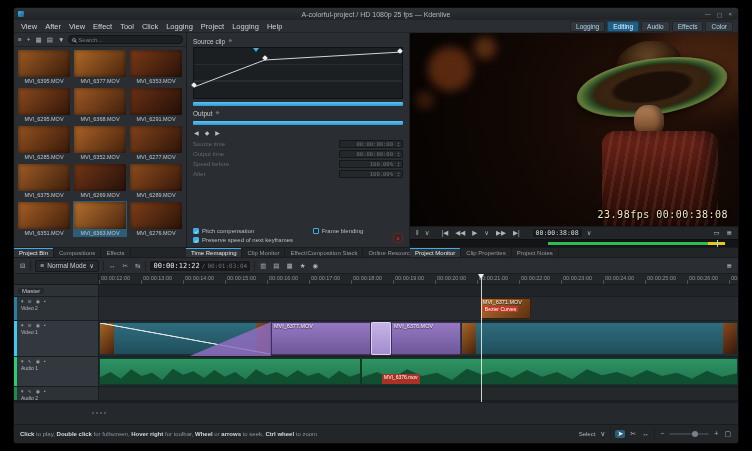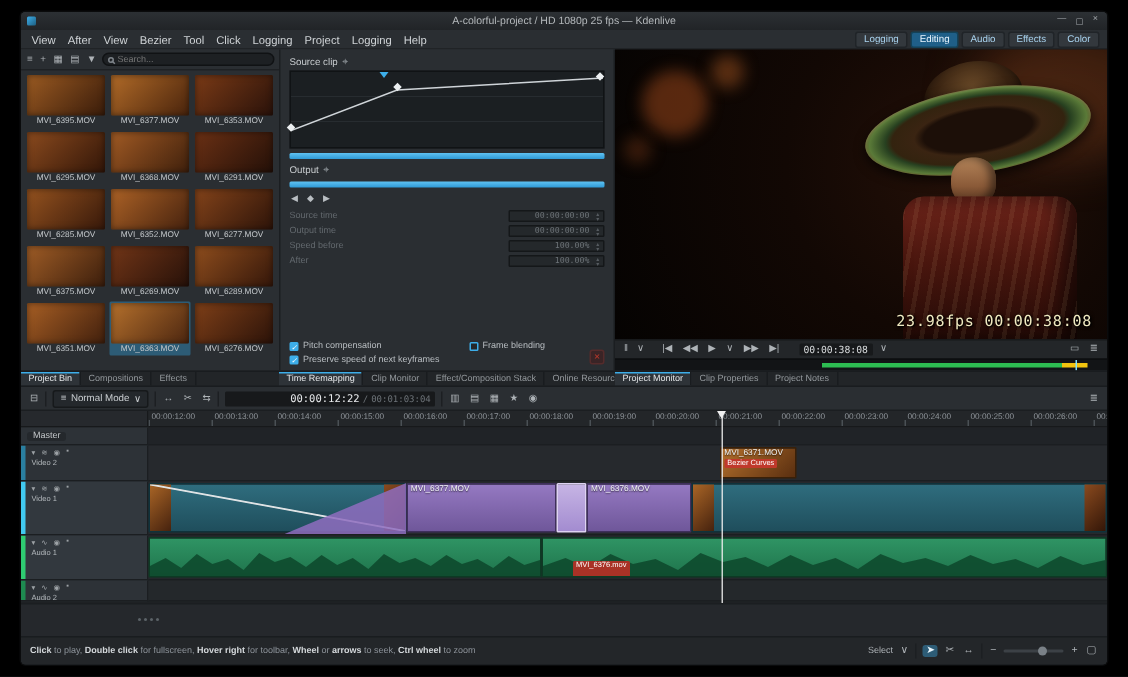--- a/index.html
+++ b/index.html
@@ -135,21 +135,21 @@
   .tab.active { background:#2e3338; color:#e4e7e9; box-shadow:inset 0 1px 0 #3daee9; }
 
   
   .tl-toolbar { position:absolute; left:0; top:250px; right:0; height:16px; background:#2a2e32;
     display:flex; align-items:center; gap:4px; padding:0 5px; border-bottom:1px solid #1b1e21; }
   .vsep { width:1px; height:10px; background:#1c1f22; }
   .mode-dd { display:flex; align-items:center; gap:3px; background:#24282c; border:1px solid #16191b;
     border-radius:2px; font-size:6.5px; color:#c9cdd0; padding:1px 4px; }
   .tl-tc { display:flex; align-items:baseline; gap:2px; background:#17191b; border-radius:1px;
     padding:1px 3px; font-size:7px; }
-  .tl-tc .cur { color:#e8eaec;margin-left:40px; } .tl-tc .tot { color:#6d7378; font-size:6px; }
+  .tl-tc .cur { color:#e8eaec; } .tl-tc .tot { color:#6d7378; font-size:6px; }
   .tb-group { display:flex; gap:5px; align-items:center; }
   .push { margin-left:auto; }
 
   
   .ruler { position:absolute; left:85px; top:266px; right:0; height:11px; background:#232629;
     border-bottom:1px solid #17191b; display:flex; overflow:hidden; }
   .ruler-corner { position:absolute; left:0; top:266px; width:85px; height:11px; background:#26292d;
     border-bottom:1px solid #17191b; border-right:1px solid #17191b; }
   .rl { flex:0 0 42px; position:relative; }
   .rl .tick { position:absolute; left:0; bottom:0; width:1px; height:4px; background:#4a5055; }
@@ -237,21 +237,21 @@
         <span>×</span>
       </span>
   </div>
 
   <div class="menubar">
     <span style="display:flex">
 
     <span class="menu">View</span>
         <span class="menu">After</span>
         <span class="menu">View</span>
-        <span class="menu">Bezier</span>
+        <span class="menu">Effect</span>
         <span class="menu">Tool</span>
         <span class="menu">Click</span>
         <span class="menu">Logging</span>
         <span class="menu">Project</span>
         <span class="menu">Logging</span>
         <span class="menu">Help</span>
       </span>
     <span class="workspaces">
 
     <span class="ws">Logging</span>

